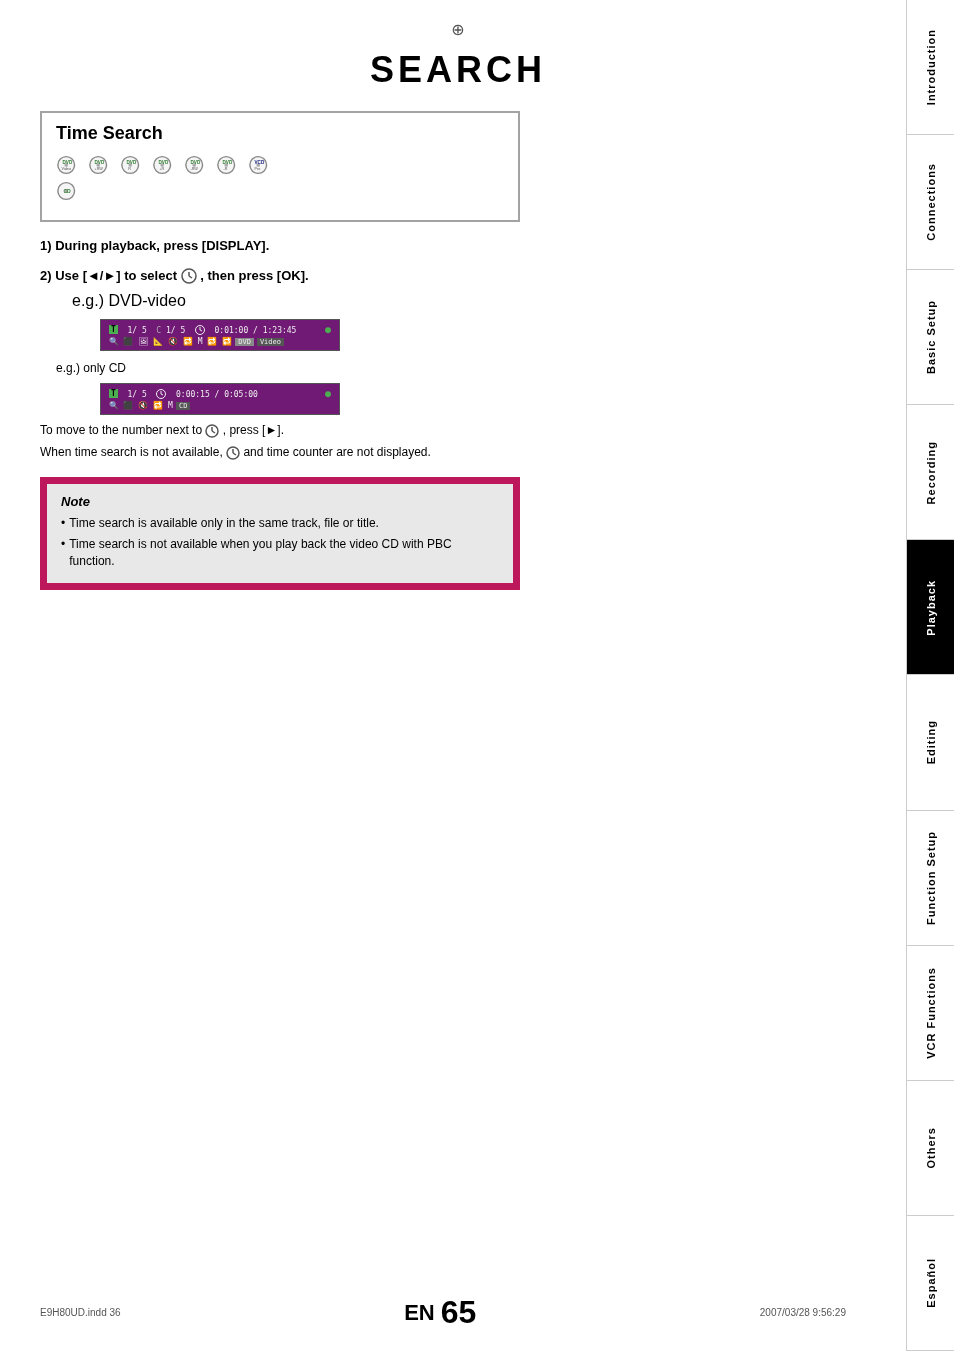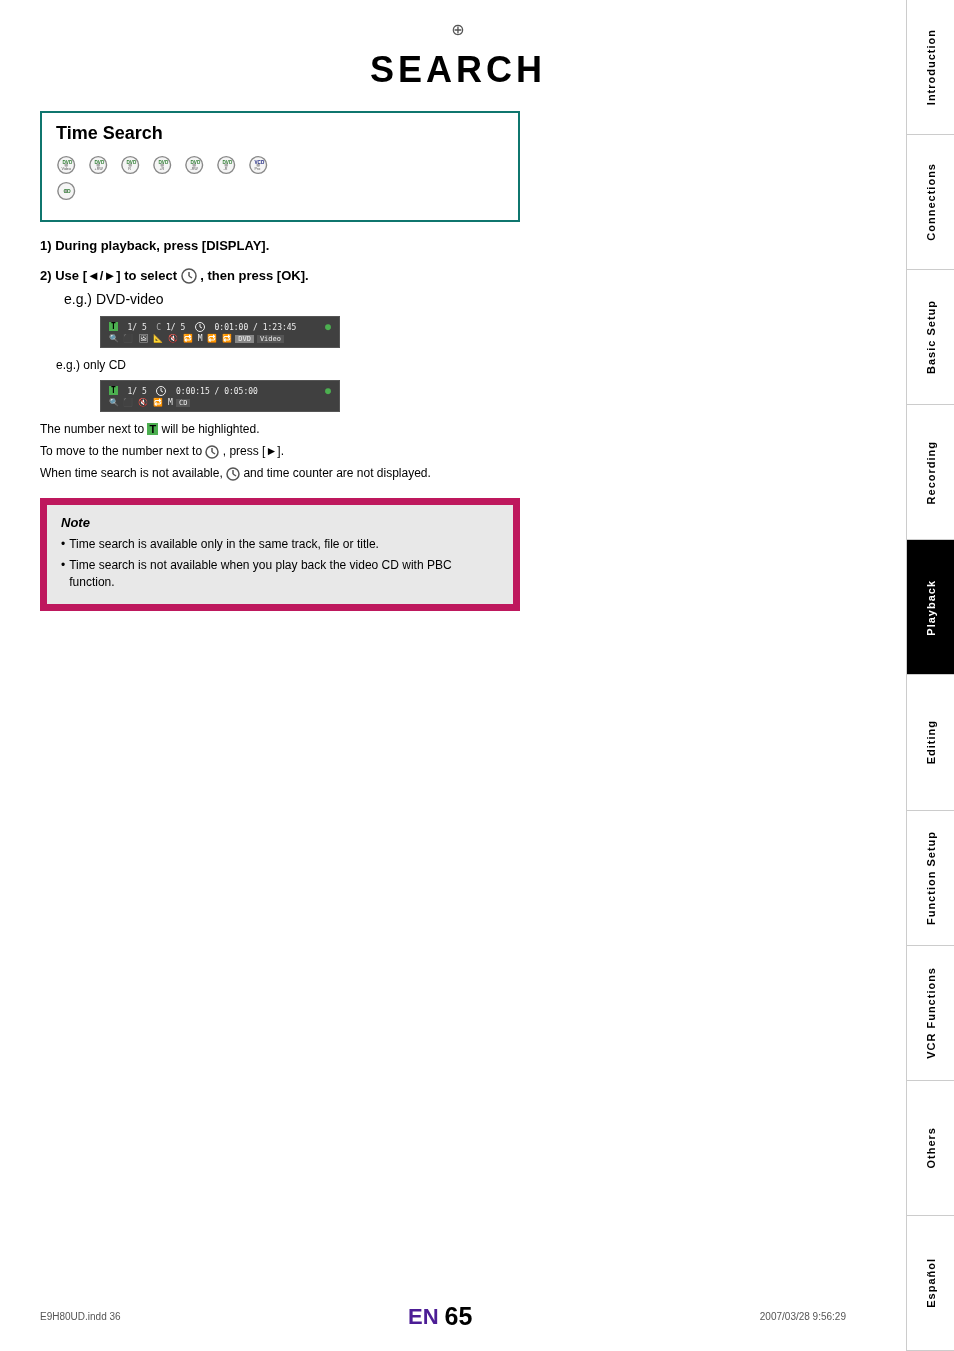--- a/index.html
+++ b/index.html
@@ -22,21 +22,21 @@
     .page-title {
       text-align: center;
       font-size: 36px;
       font-weight: bold;
       letter-spacing: 4px;
       margin-bottom: 20px;
       margin-top: 10px;
     }
 
     .section-box {
-      border: 2px solid #0f766e;
+      border: 2px solid #a3a3a3;
       padding: 10px 14px 14px 14px;
       margin-bottom: 14px;
       max-width: 480px;
     }
 
     .section-title {
       font-size: 18px;
       font-weight: bold;
       margin-bottom: 10px;
     }
@@ -53,21 +53,21 @@
       max-width: 480px;
     }
 
     .step p {
       margin-bottom: 4px;
       line-height: 1.5;
     }
 
     .display-mockup {
       border: 1px solid #555;
-      background: #404040;
+      background: #701a75;
       color: #eee;
       padding: 4px 8px;
       font-size: 8px;
       font-family: monospace;
       margin: 6px auto;
       width: 240px;
       margin-left: 60px;
     }
 
     .display-row1 {
@@ -174,29 +174,29 @@
       left: 40px;
       right: 60px;
       display: flex;
       justify-content: space-between;
       align-items: center;
       font-size: 10px;
       color: #555;
     }
 
     .page-number {
-      font-size: 25px;
+      font-size: 32px;
       font-weight: bold;
       color: #000;
     }
 
     .en-label {
       font-size: 22px;
       font-weight: bold;
-      color: #4c1d95;
+      color: #000000;
     }
 
     .page-number-area {
       display: flex;
       align-items: center;
       gap: 6px;
     }
 
     .crosshair-top {
       text-align: center;
@@ -318,21 +318,21 @@
       <span class="bold">2)</span>
       <span class="bold">Use [◄/►] to select </span>
       
       <svg width="16" height="16" viewBox="0 0 16 16" style="vertical-align:middle;display:inline-block;">
         <circle cx="8" cy="8" r="7" fill="none" stroke="#555" stroke-width="1.5"></circle>
         <line x1="8" y1="4" x2="8" y2="8" stroke="#555" stroke-width="1.5"></line>
         <line x1="8" y1="8" x2="11" y2="10" stroke="#555" stroke-width="1.5"></line>
       </svg>
       <span class="bold">, then press [OK].</span>
     </p>
-    <p style="margin-left:24px; font-size:14px;">e.g.) DVD-video</p>
+    <p style="margin-left:32px; font-size:16px;">e.g.) DVD-video</p>
 
     <div class="display-mockup">
       <div class="display-row1">
         <span>
           <span class="t-highlight">T</span>
           &nbsp;1/ 5&nbsp;
           <span style="color:#aaa;">C</span>&nbsp;1/ 5&nbsp;
           
           <svg width="10" height="10" viewBox="0 0 10 10" style="display:inline-block;vertical-align:middle;">
             <circle cx="5" cy="5" r="4.5" fill="none" stroke="#eee" stroke-width="1"></circle>
@@ -365,23 +365,20 @@
           &nbsp;0:00:15 / 0:05:00
         </span>
         <span style="color:#4caf50; font-size:10px;">●</span>
       </div>
       <div class="display-row2">
         <span style="font-size:8px;">🔍 ⬛ 🔇 🔁 M</span>
         <span class="display-badge">CD</span>
       </div>
     </div>
 
-    <p style="margin-top:8px; font-size:12px; max-width:460px;">
-      The number next to <span class="t-highlight" style="font-size:11px;">T</span> will be highlighted.
-    </p>
     <p style="font-size:12px; max-width:460px; margin-top:4px;">
       To move to the number next to 
       <svg width="14" height="14" viewBox="0 0 14 14" style="display:inline-block;vertical-align:middle;">
         <circle cx="7" cy="7" r="6" fill="none" stroke="#555" stroke-width="1.5"></circle>
         <line x1="7" y1="3" x2="7" y2="7" stroke="#555" stroke-width="1.5"></line>
         <line x1="7" y1="7" x2="10" y2="9" stroke="#555" stroke-width="1.5"></line>
       </svg>
       , press [►].
     </p>
     <p style="font-size:12px; max-width:460px; margin-top:4px;">

